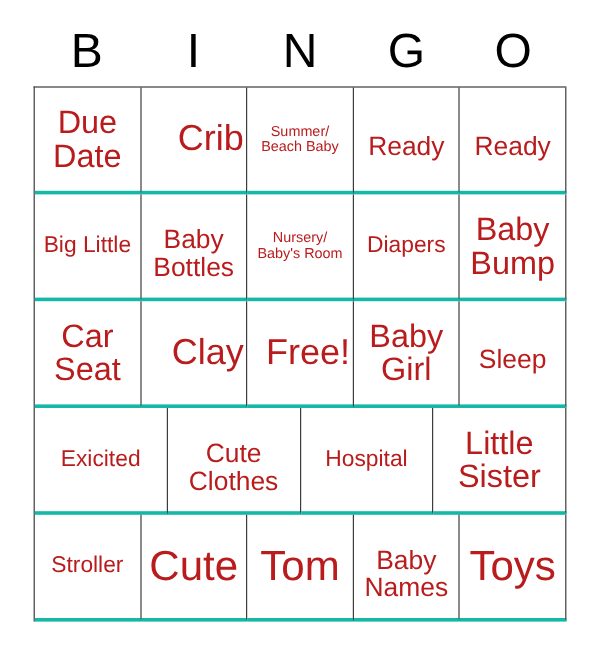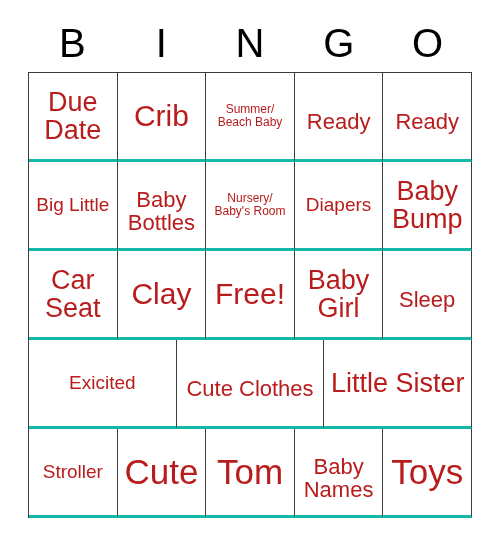--- a/index.html
+++ b/index.html
@@ -69,21 +69,21 @@
   }
   .cell-text {
     display: block;
     width: 100%;
     line-height: 1.05;
     word-wrap: break-word;
   }
 
   
   .t-xxl .cell-text { font-size: 35px; }
-  .t-xl  .cell-text { font-size: 30px; }
+  .t-xl  .cell-text { font-size: 30px; text-align: right; }
   .t-lg  .cell-text { font-size: 27px; }
   .t-md  .cell-text { font-size: 22px; margin-top: 12px; }
   .t-sm  .cell-text { font-size: 19px; }
   .t-xs  .cell-text { font-size: 12px; }
 </style>
 </head>
 <body>
 
 <div class="card">
 
@@ -147,20 +147,23 @@
           <span class="cell-text">Sleep</span>
         </div>
       </div>
       <div class="grid-row">
         <div class="cell t-sm">
           <span class="cell-text">Exicited</span>
         </div>
         <div class="cell t-md">
           <span class="cell-text">Cute Clothes</span>
         </div>
+        <div class="cell t-sm">
+          <span class="cell-text">Hospital</span>
+        </div>
         <div class="cell t-lg">
           <span class="cell-text">Little Sister</span>
         </div>
       </div>
       <div class="grid-row">
         <div class="cell t-sm">
           <span class="cell-text">Stroller</span>
         </div>
         <div class="cell t-xxl">
           <span class="cell-text">Cute</span>

